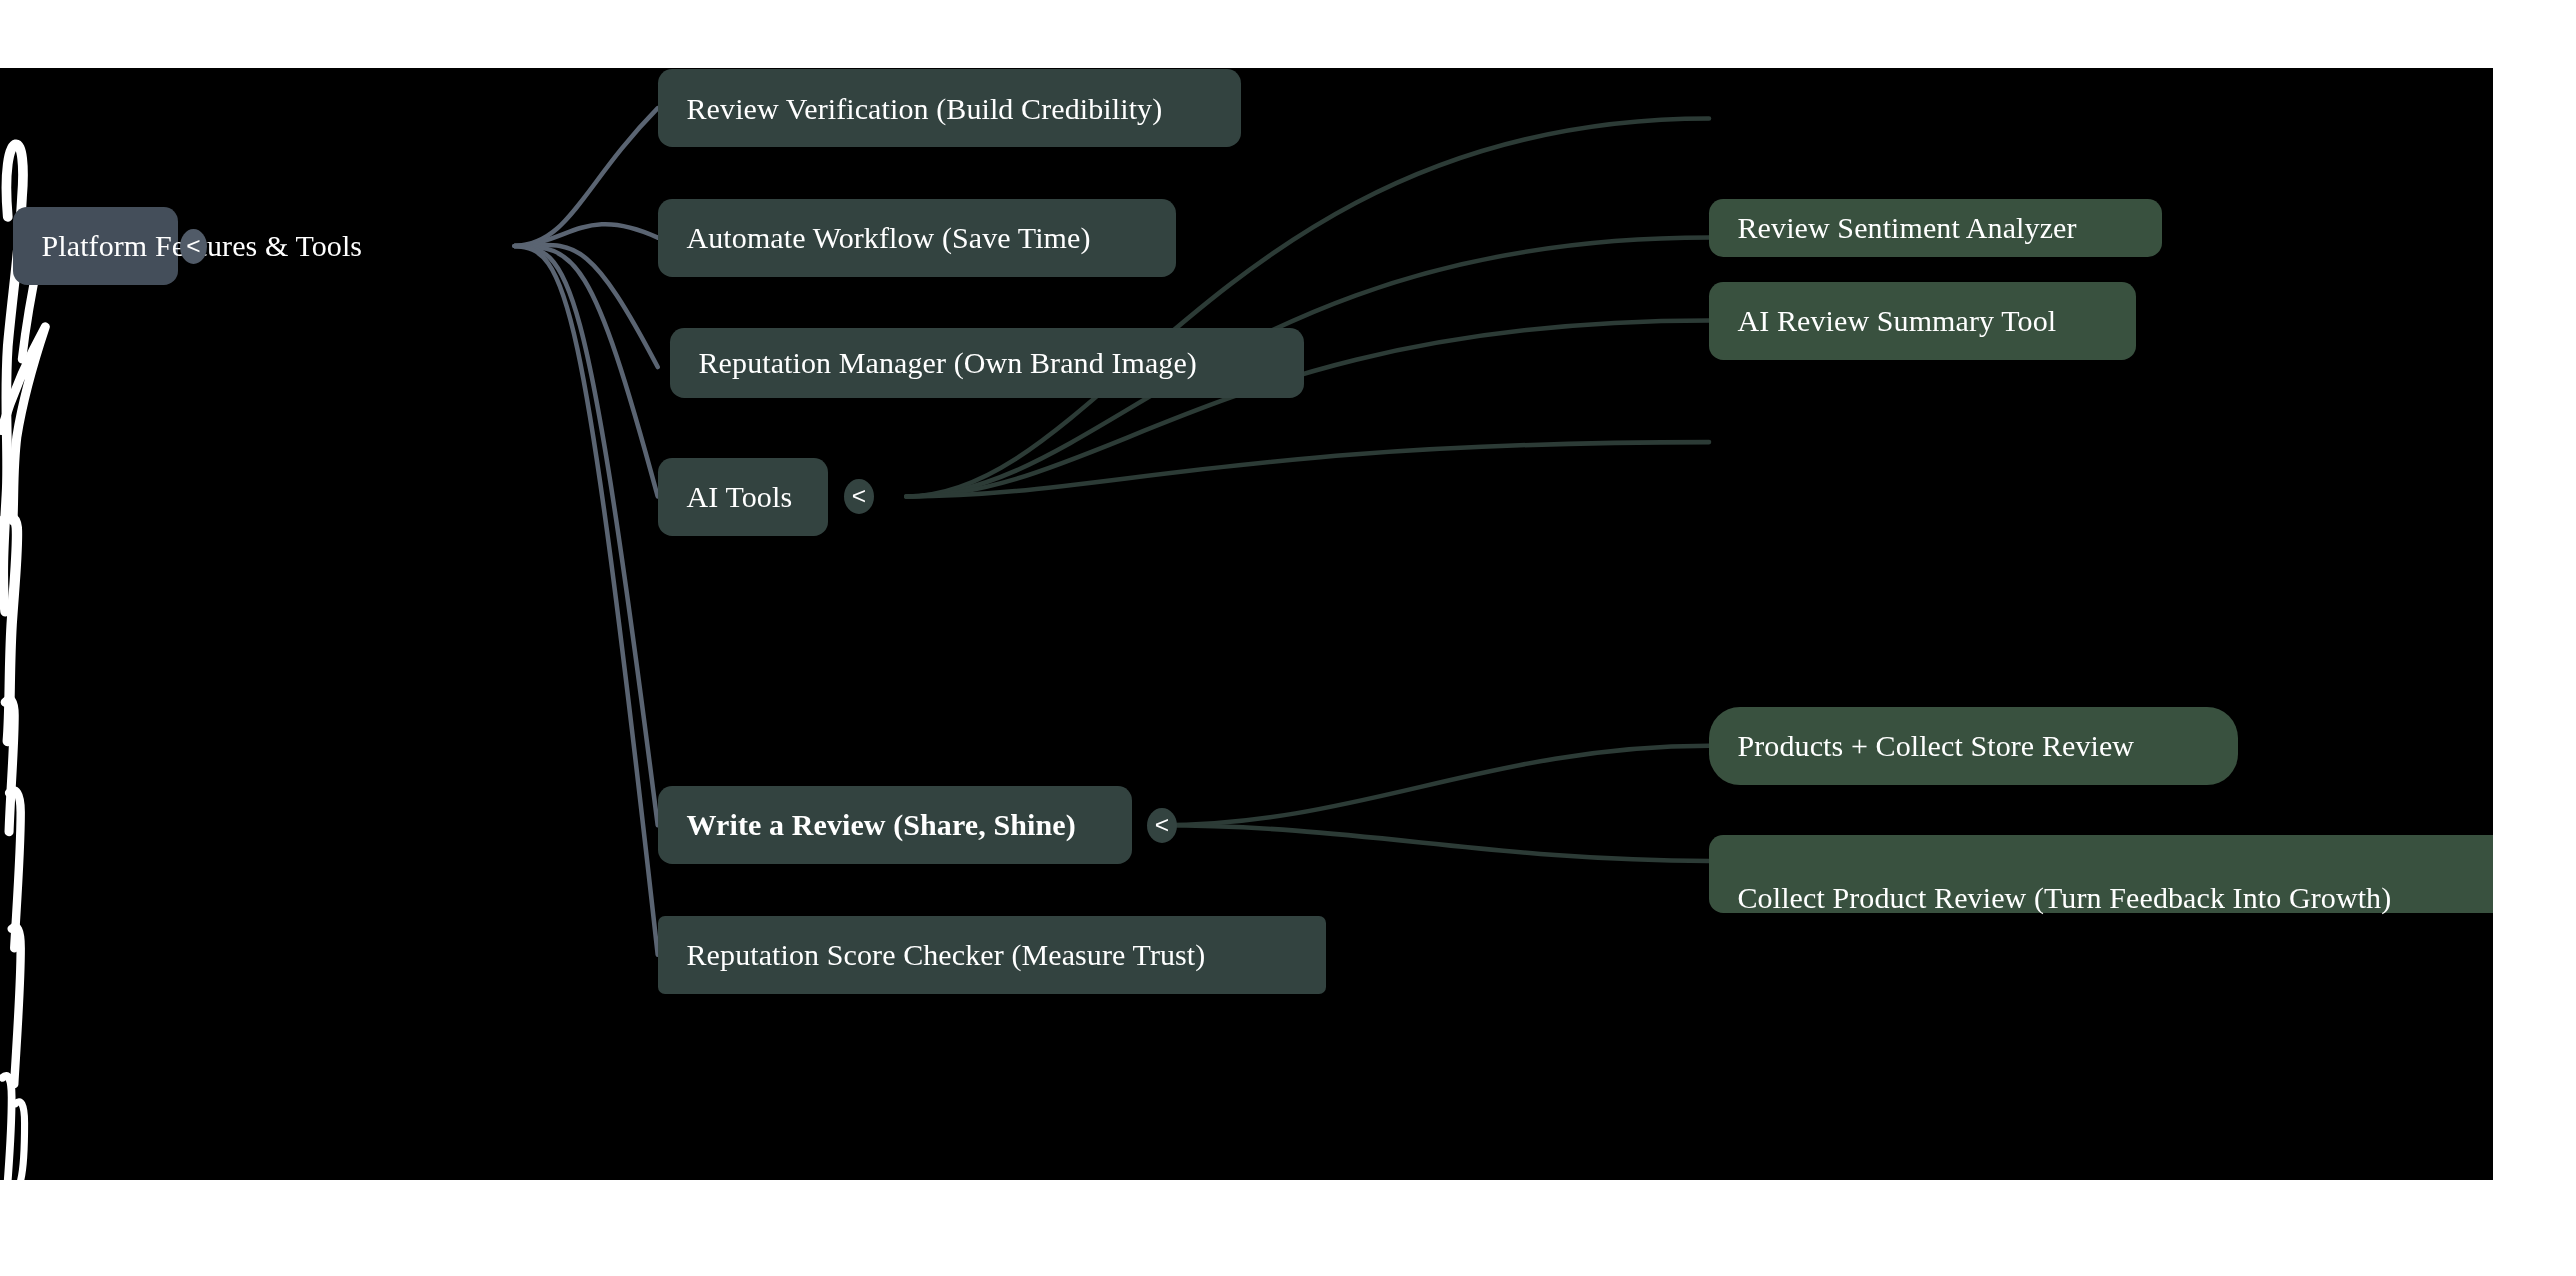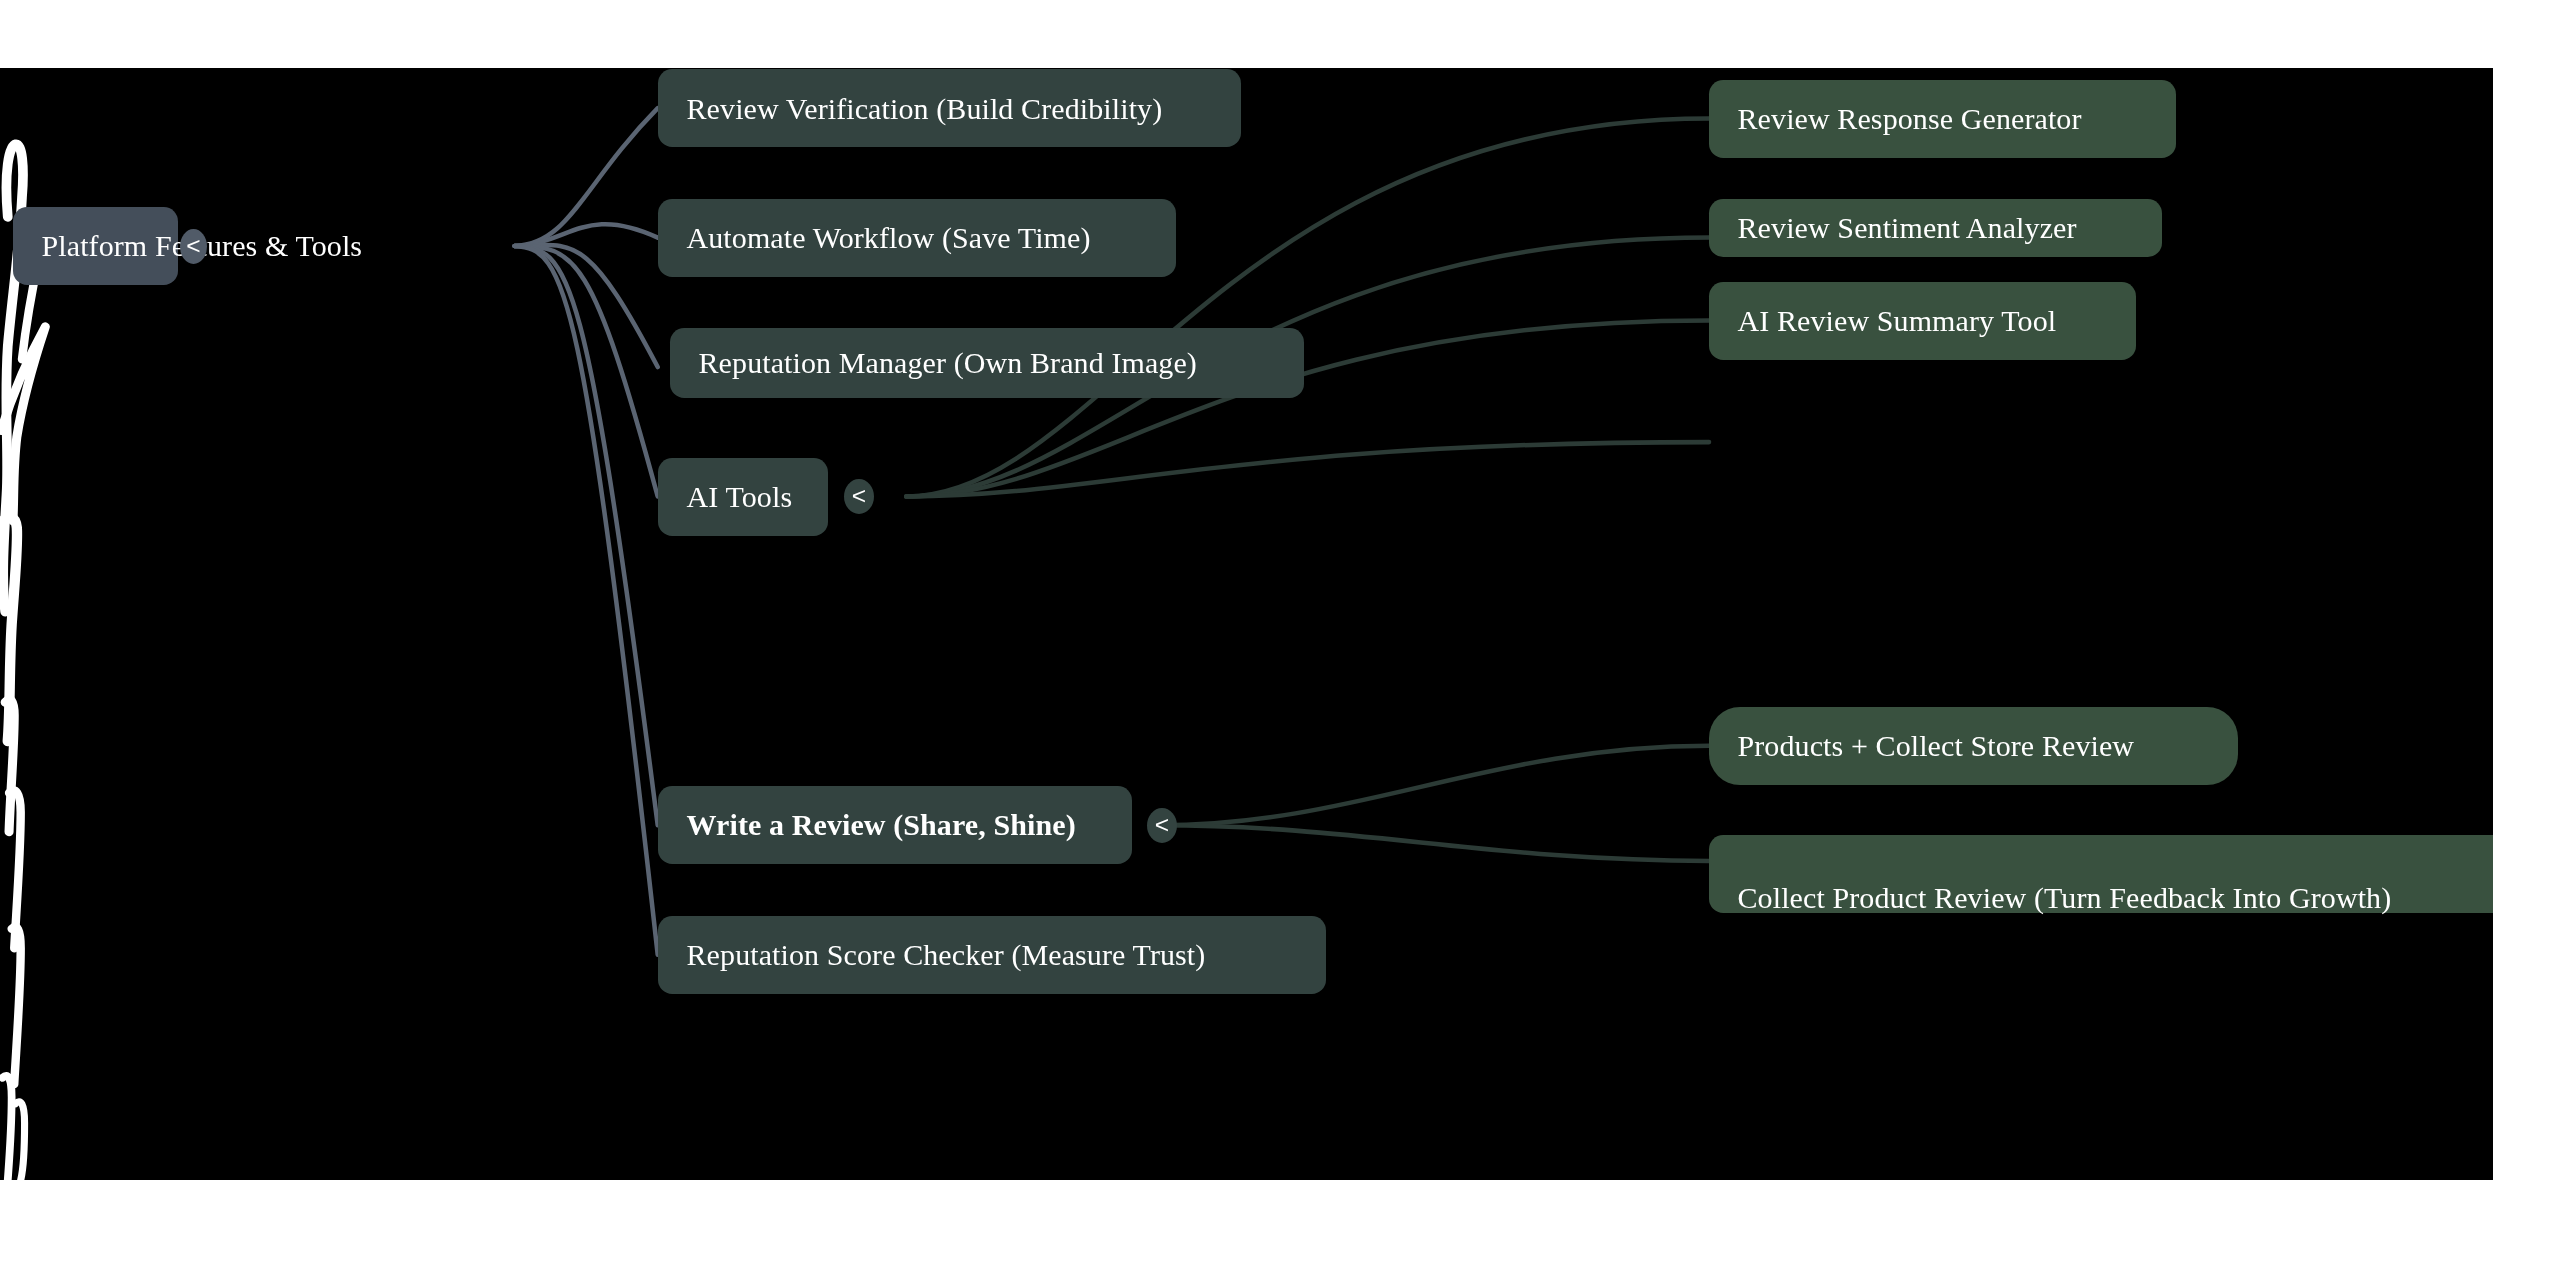--- a/index.html
+++ b/index.html
@@ -156,27 +156,24 @@
       <span>&lt;</span>
     </div>
 
     <div class="node lvl1" style="left:658px; top:718px; width:474px; height:78px;font-weight:bold;">
       <span class="label">Write a Review (Share, Shine)</span>
     </div>
     <div class="toggle branch-toggle" style="left:1147px; top:740px; width:30px; height:35px;">
       <span>&lt;</span>
     </div>
 
-    <div class="node lvl1" style="left:658px; top:848px; width:668px; height:78px;">
+    <div class="node lvl1" style="left:658px; top:848px; width:668px; height:78px;border-radius:7px;">
       <span class="label">Reputation Score Checker (Measure Trust)</span>
     </div>
 
-    <div class="node lvl2" style="left:1709px; top:11.7px; width:467px; height:78px;">
-      <span class="label">Review Response Generator</span>
-    </div>
 
     <div class="node lvl2" style="left:1709px; top:131px; width:453px; height:58px;">
       <span class="label">Review Sentiment Analyzer</span>
     </div>
 
     <div class="node lvl2" style="left:1709px; top:214px; width:427px; height:78px;">
       <span class="label">AI Review Summary Tool</span>
     </div>
 
 

